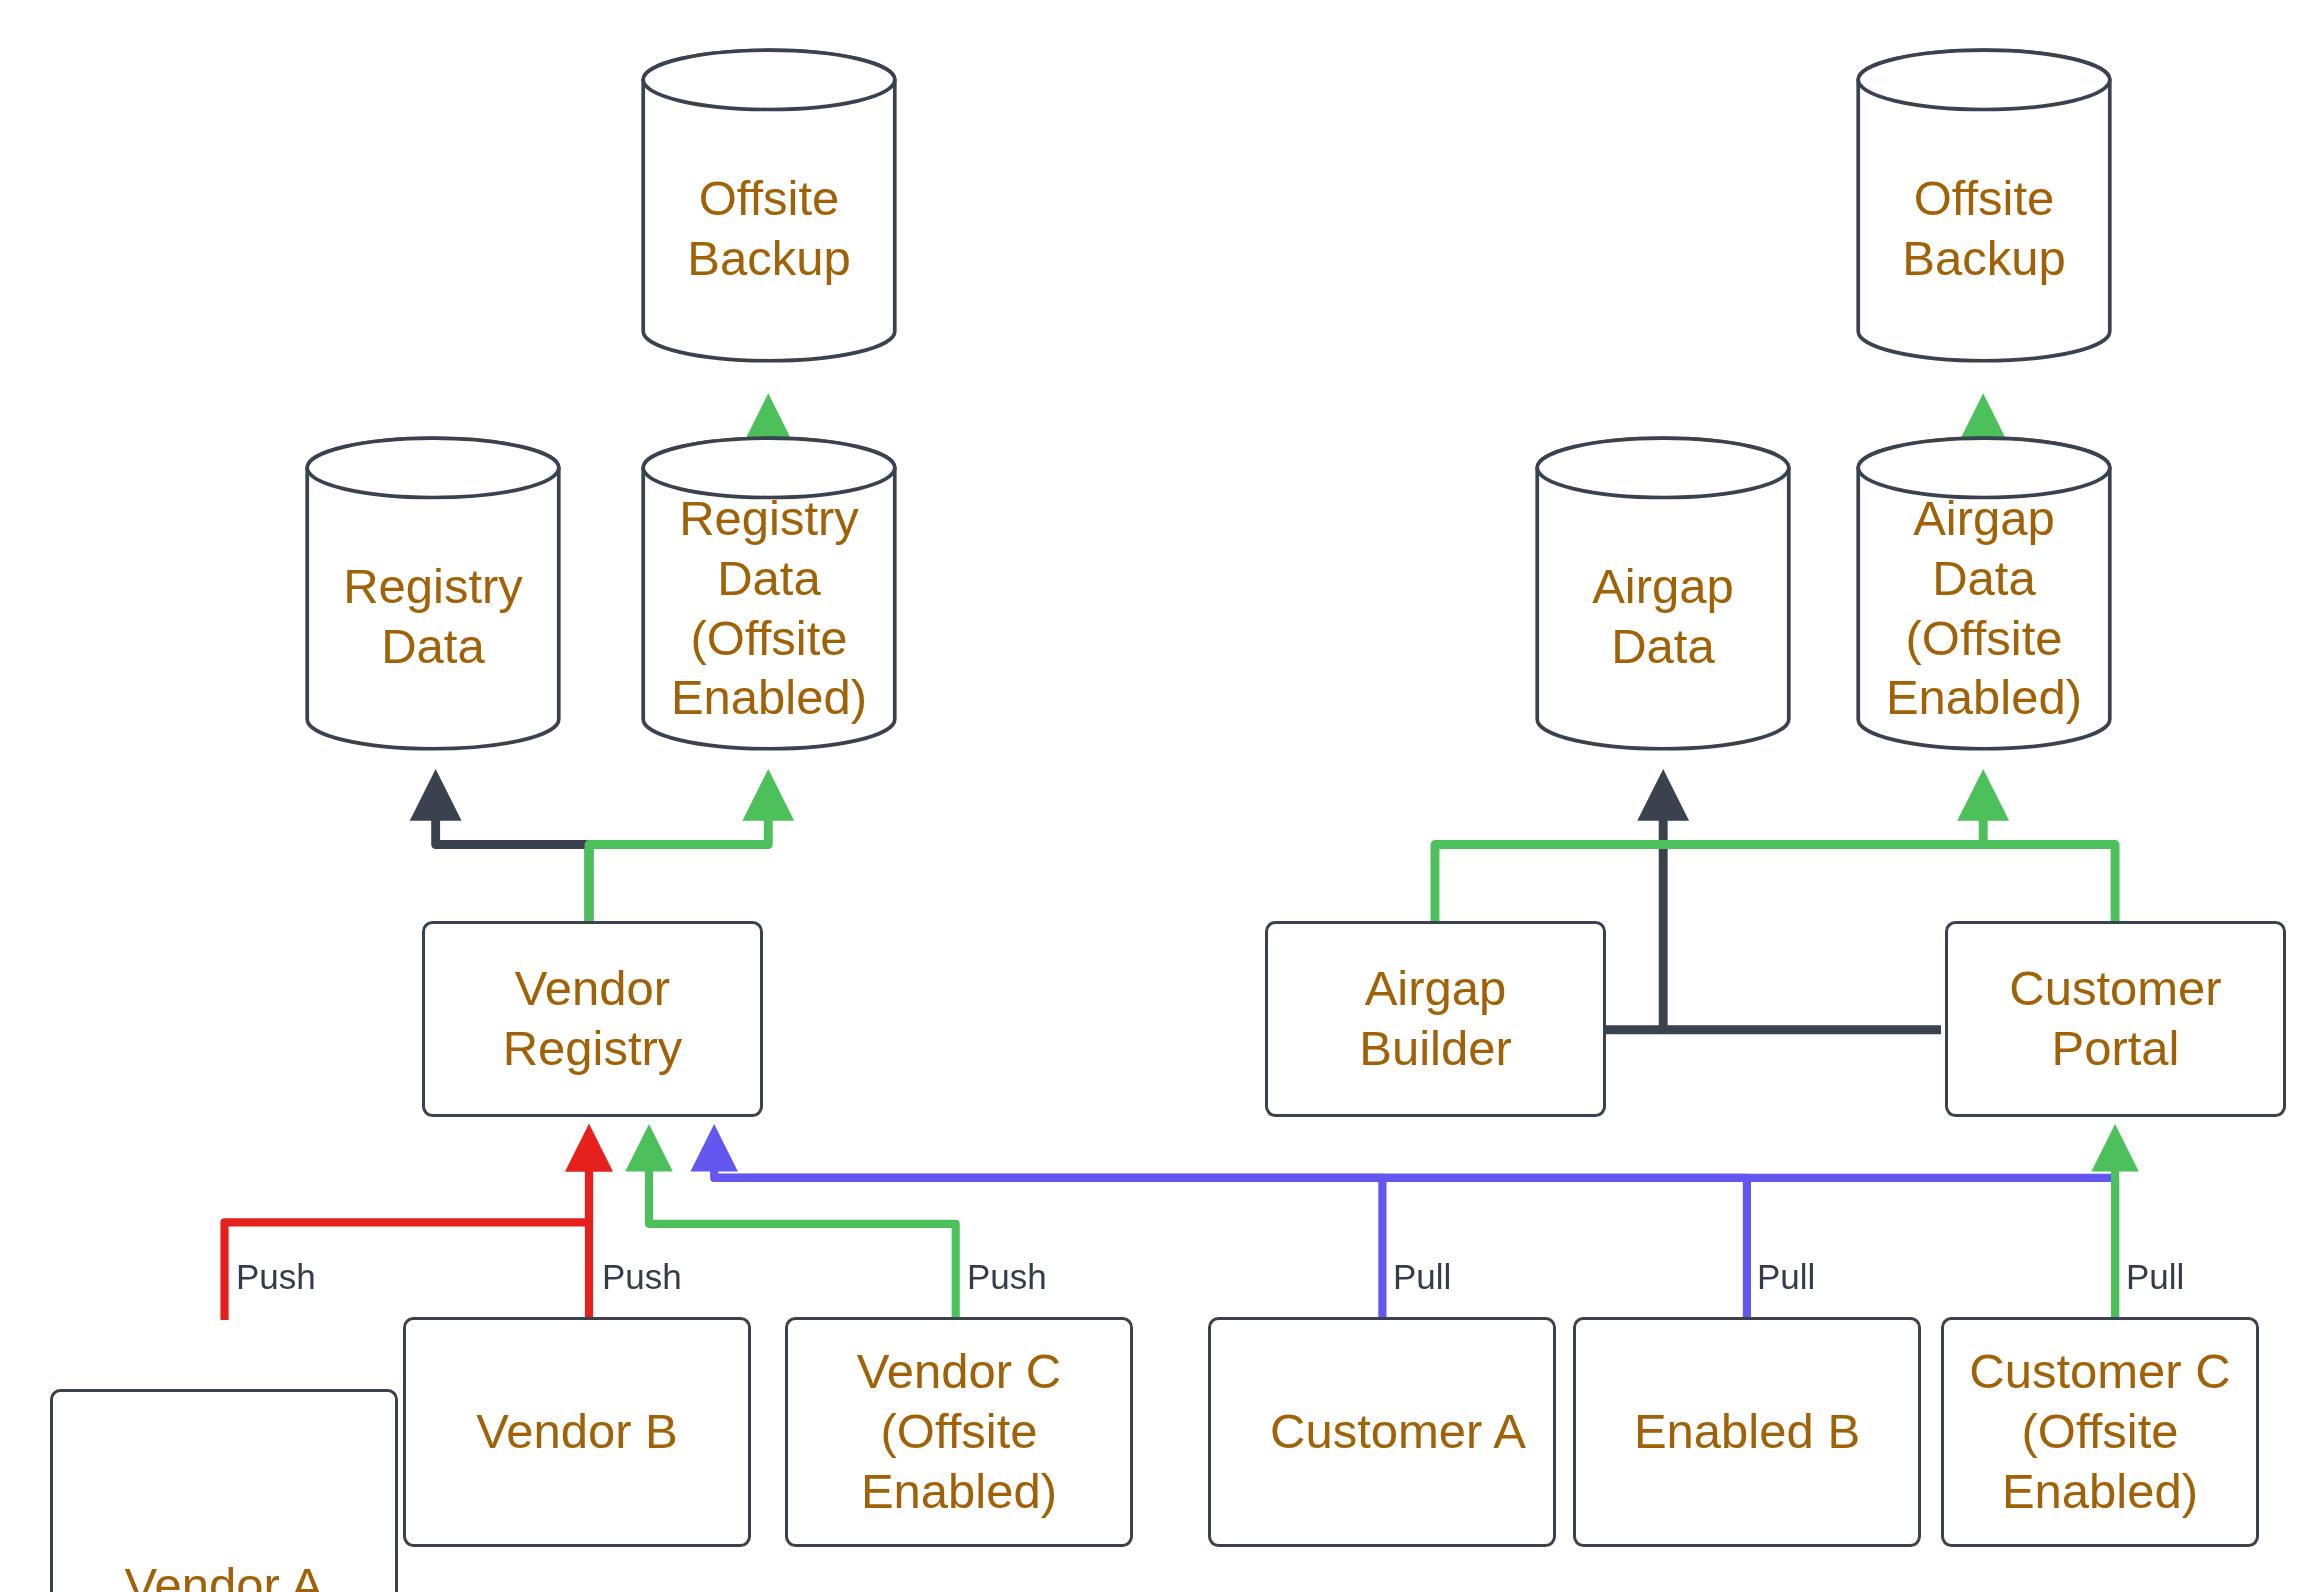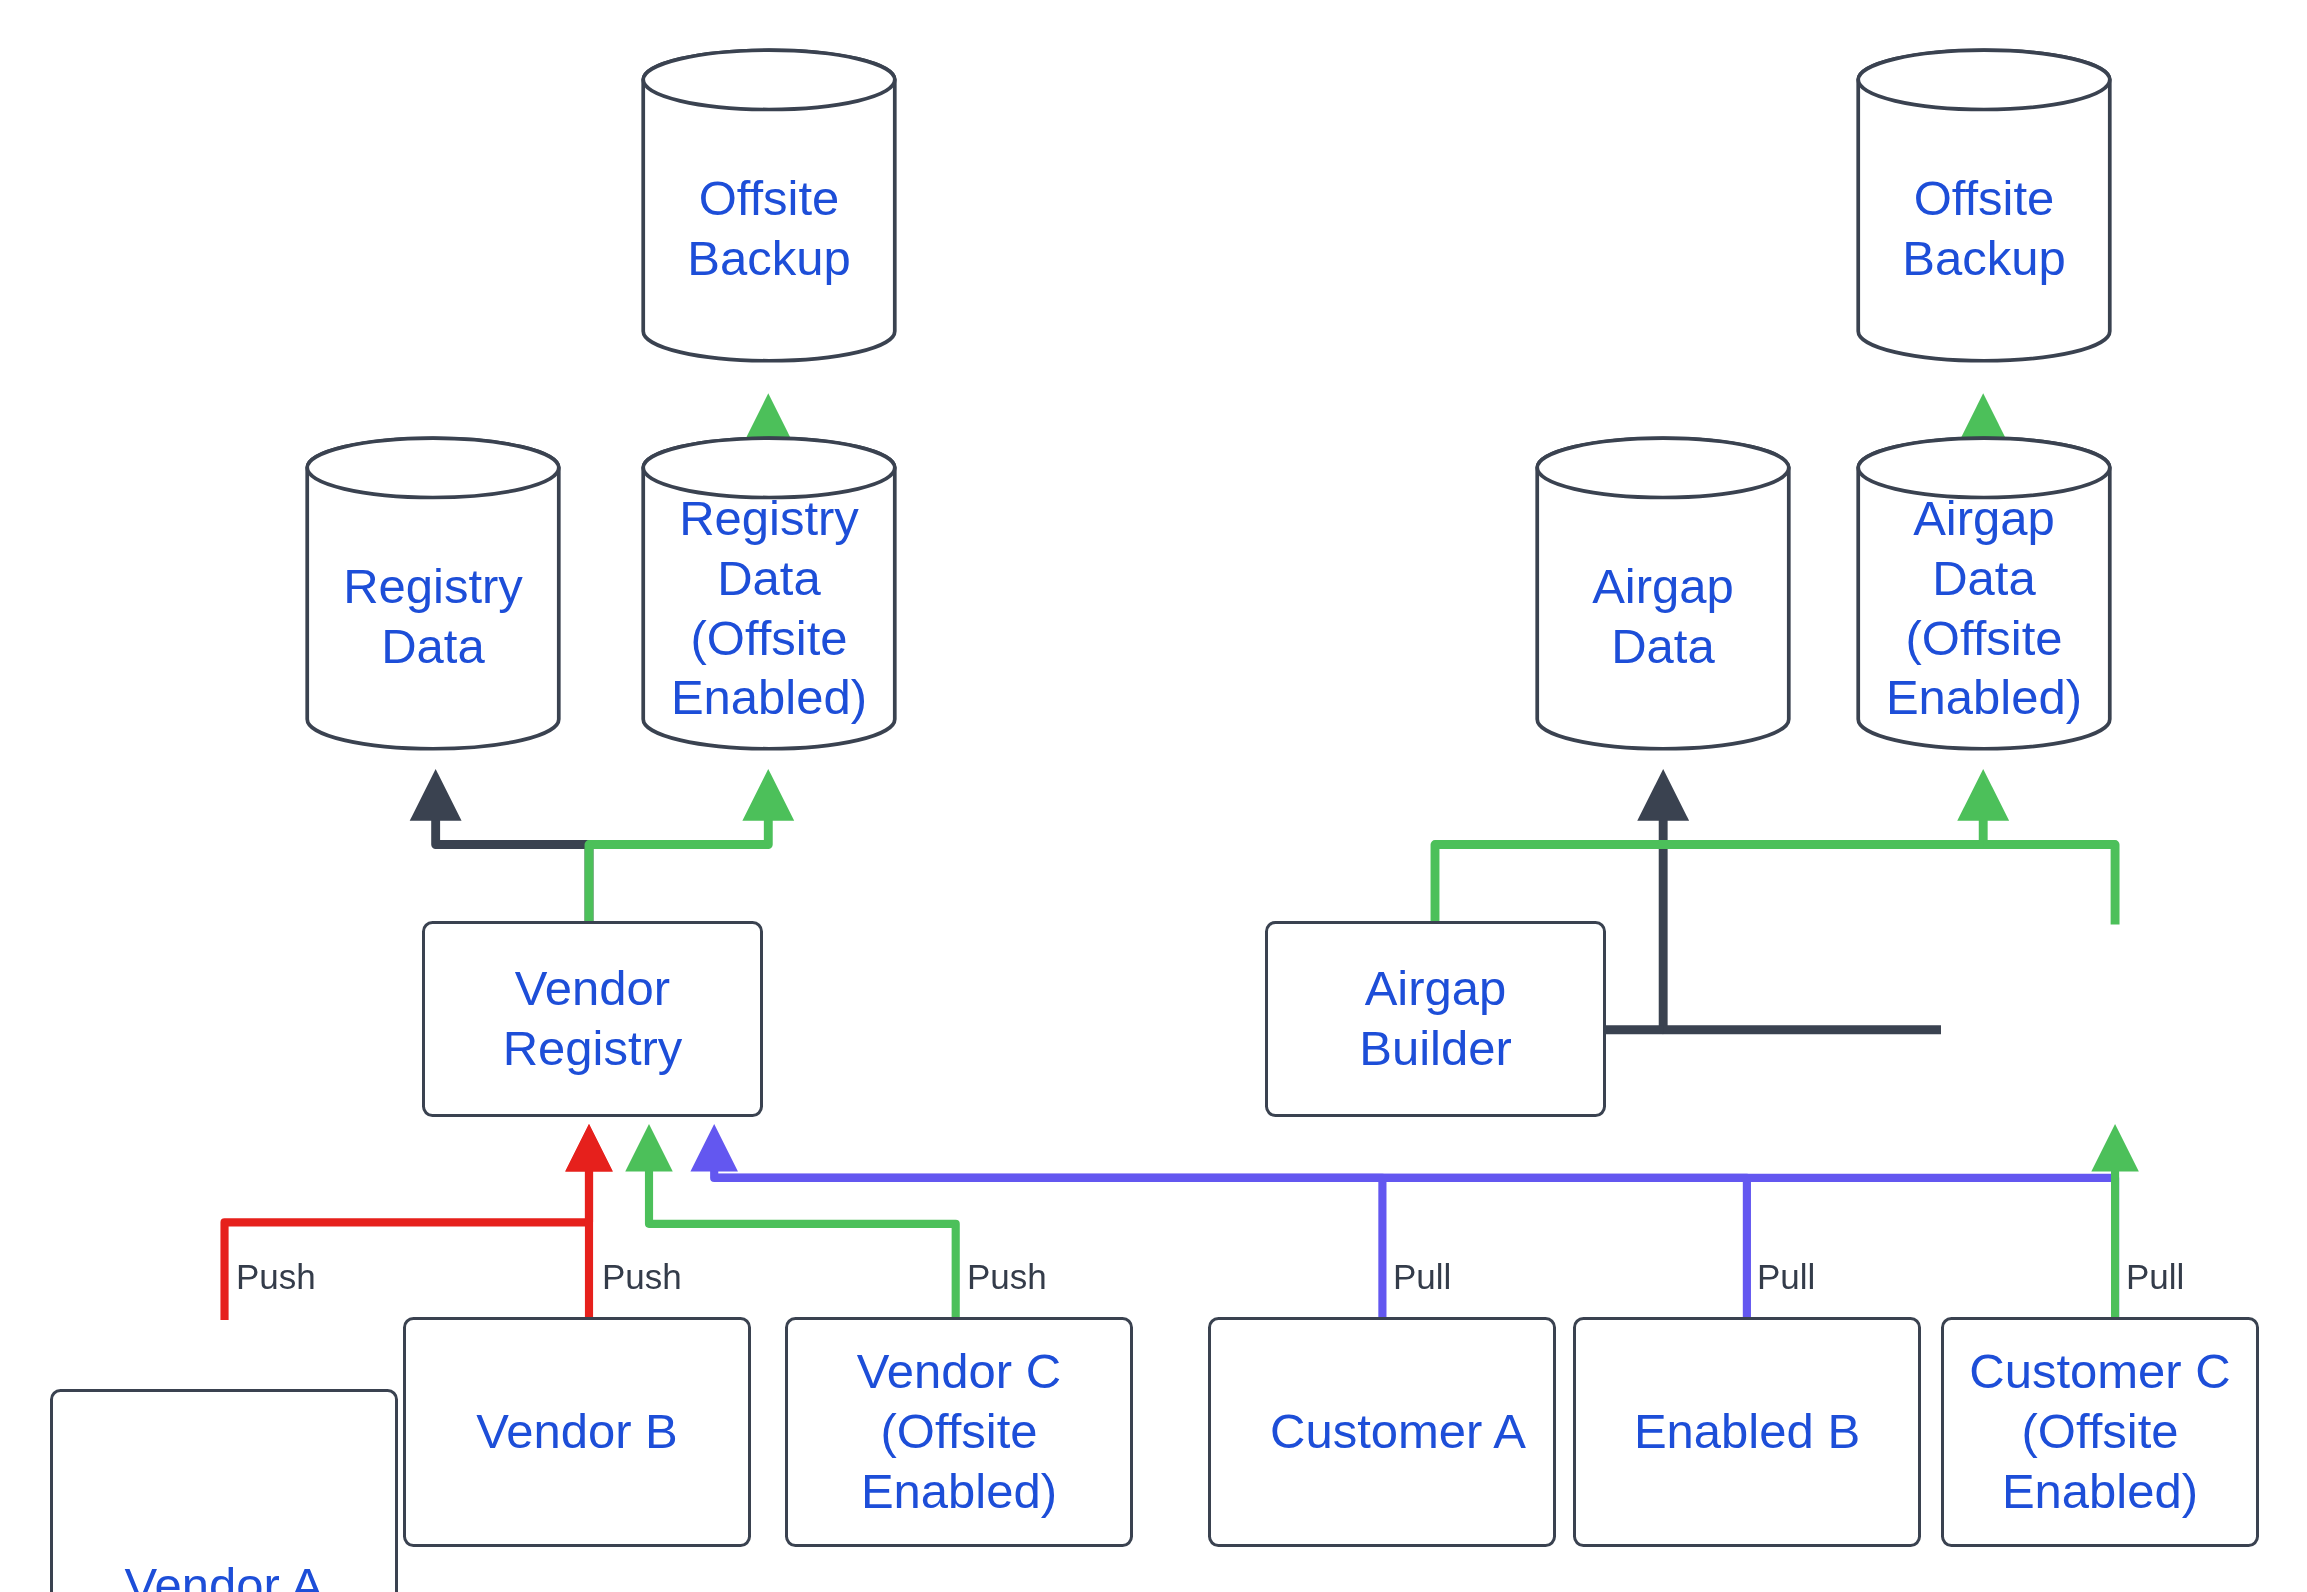--- a/index.html
+++ b/index.html
@@ -25,21 +25,21 @@
     height: 1592px;
     pointer-events: none;
   }
   .node {
     position: absolute;
     box-sizing: border-box;
     display: flex;
     align-items: center;
     justify-content: center;
     text-align: center;
-    color: #1d4ed8;
+    color: #a16207;
     line-height: 1.22;
     white-space: pre-line;
     z-index: 3;
   }
   .node-box {
     border: 3.7px solid #3a4250;
     border-radius: 10.4px;
     background: #ffffff;
     font-size: 49px;
   }
@@ -184,20 +184,24 @@
   <div class="node node-box" style="left:422px; top:921px; width:341px; height:196px;">
     <span>Vendor
 Registry</span>
   </div>
 
   <div class="node node-box" style="left:1265px; top:921px; width:341px; height:196px;">
     <span>Airgap
 Builder</span>
   </div>
 
+  <div class="node node-box" style="left:1945px; top:921px; width:341px; height:196px;">
+    <span>Customer
+Portal</span>
+  </div>
 
   <div class="node node-box" style="left:50px; top:1389px; width:348px; height:230px;align-items:flex-end;">
     <span>Vendor A</span>
   </div>
 
   <div class="node node-box" style="left:403px; top:1317px; width:348px; height:230px;">
     <span>Vendor B</span>
   </div>
 
   <div class="node node-box" style="left:785px; top:1317px; width:348px; height:230px;">

